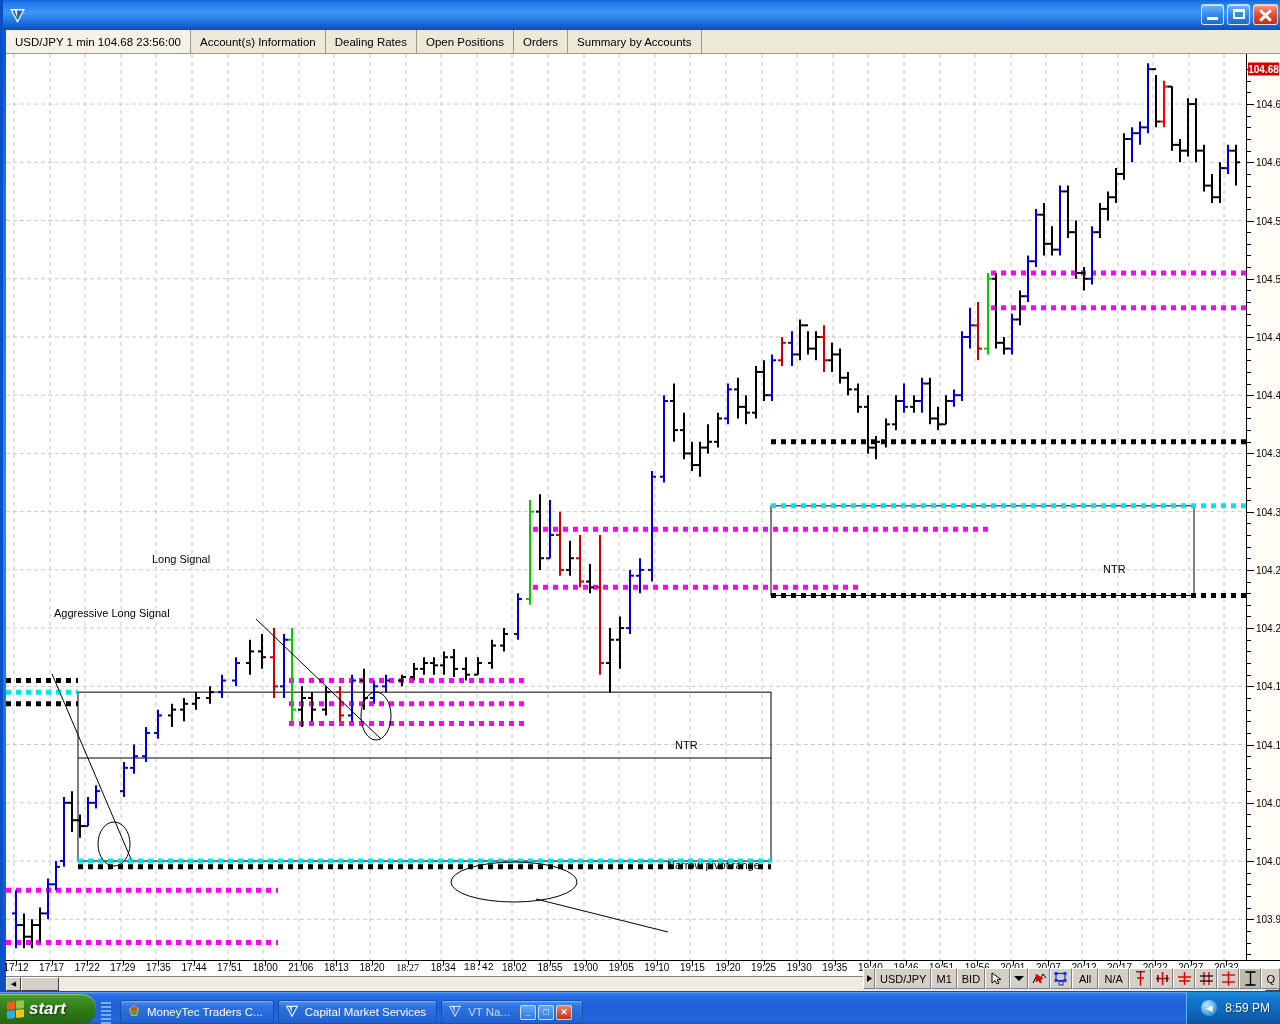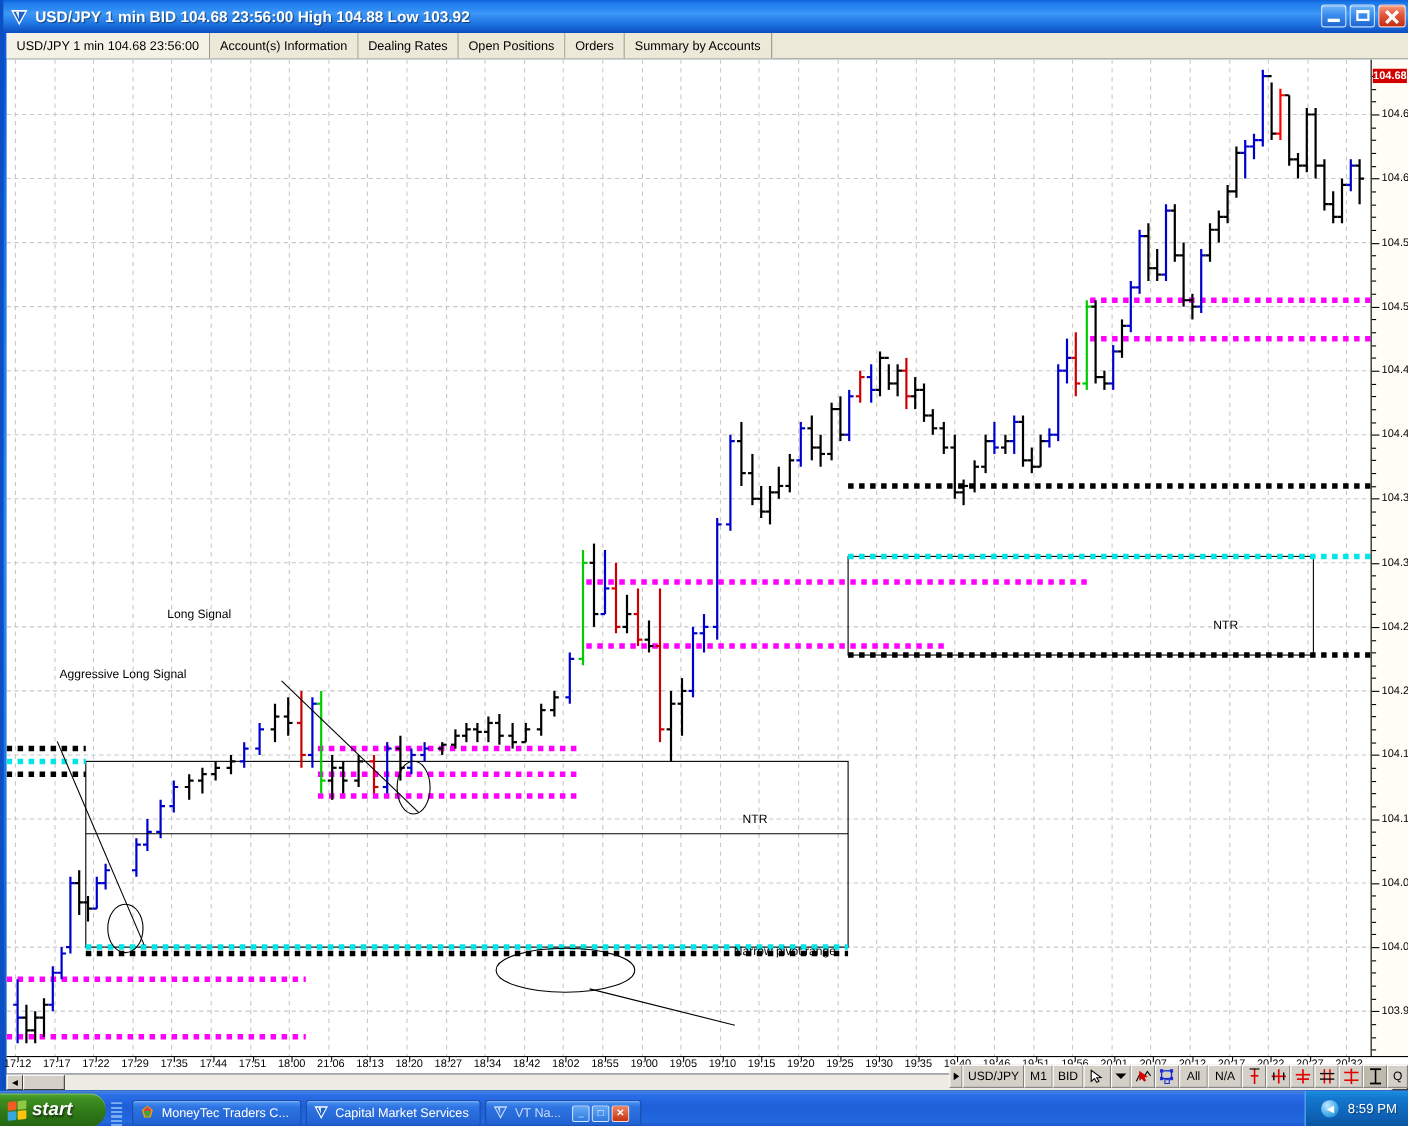--- a/index.html
+++ b/index.html
@@ -158,21 +158,20 @@
 <div id="app-window">
 
   <div id="title-bar">
     <span class="vt-logo">
       <svg width="17" height="17" viewBox="0 0 17 17">
         <path d="M1 2 H16 L8.5 16 Z" fill="#ffffff"></path>
         <path d="M3.2 3.6 H13.8 L8.5 13.4 Z" fill="#1F62C8"></path>
         <path d="M5.5 3.6 H8.1 L8.1 10.2 Z" fill="#ffffff"></path>
       </svg>
     </span>
-    <span class="tb-text">USD/JPY 1 min BID 104.68 23:56:00 High 104.88 Low 103.92</span>
     <div class="win-btns">
       <div class="win-btn btn-min">
           <i></i>
         </div>
       <div class="win-btn btn-max">
           <i></i>
         </div>
       <div class="win-btn close btn-close">
           <i class="a"></i>
           <i class="b"></i>
@@ -796,25 +795,25 @@
       <div class="tlabel" style="left: 223.6px;">17:51</div>
       <div class="ttick" style="left: 259.2px;"></div>
       <div class="tlabel" style="left: 259.2px;">18:00</div>
       <div class="ttick" style="left: 294.8px;"></div>
       <div class="tlabel" style="left: 294.8px;">21:06</div>
       <div class="ttick" style="left: 330.4px;"></div>
       <div class="tlabel" style="left: 330.4px;">18:13</div>
       <div class="ttick" style="left: 366px;"></div>
       <div class="tlabel" style="left: 366px;">18:20</div>
       <div class="ttick" style="left: 401.6px;"></div>
-      <div class="tlabel" style="left: 401.6px;">18:27</div>
+      <div class="tlabel" style="left: 401.6px; font-family: Liberation Serif, serif;">18:27</div>
       <div class="ttick" style="left: 437.2px;"></div>
       <div class="tlabel" style="left: 437.2px;">18:34</div>
       <div class="ttick" style="left: 472.8px;"></div>
-      <div class="tlabel" style="left: 472.8px;">18:42</div>
+      <div class="tlabel" style="left: 472.8px; font-family: Liberation Mono, monospace;">18:42</div>
       <div class="ttick" style="left: 508.4px;"></div>
       <div class="tlabel" style="left: 508.4px;">18:02</div>
       <div class="ttick" style="left: 544px;"></div>
       <div class="tlabel" style="left: 544px;">18:55</div>
       <div class="ttick" style="left: 579.6px;"></div>
       <div class="tlabel" style="left: 579.6px;">19:00</div>
       <div class="ttick" style="left: 615.2px;"></div>
       <div class="tlabel" style="left: 615.2px;">19:05</div>
       <div class="ttick" style="left: 650.8px;"></div>
       <div class="tlabel" style="left: 650.8px;">19:10</div>

